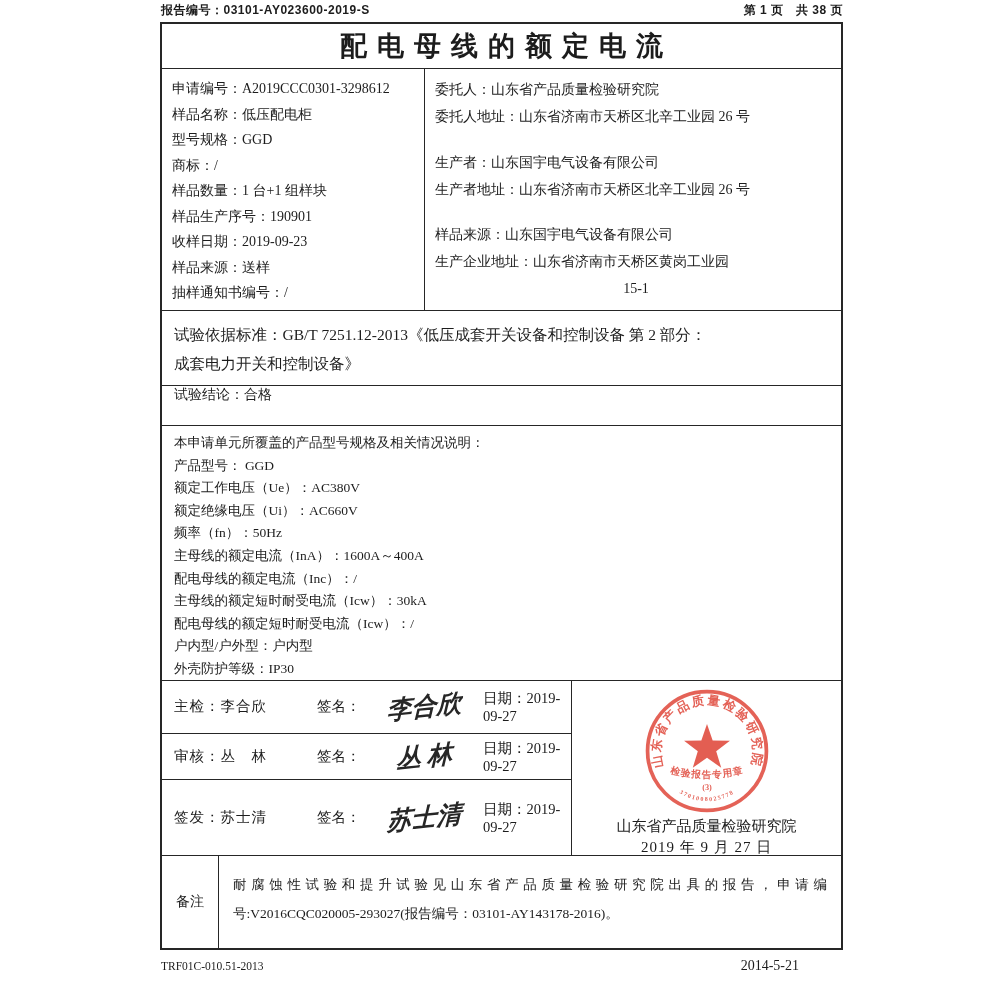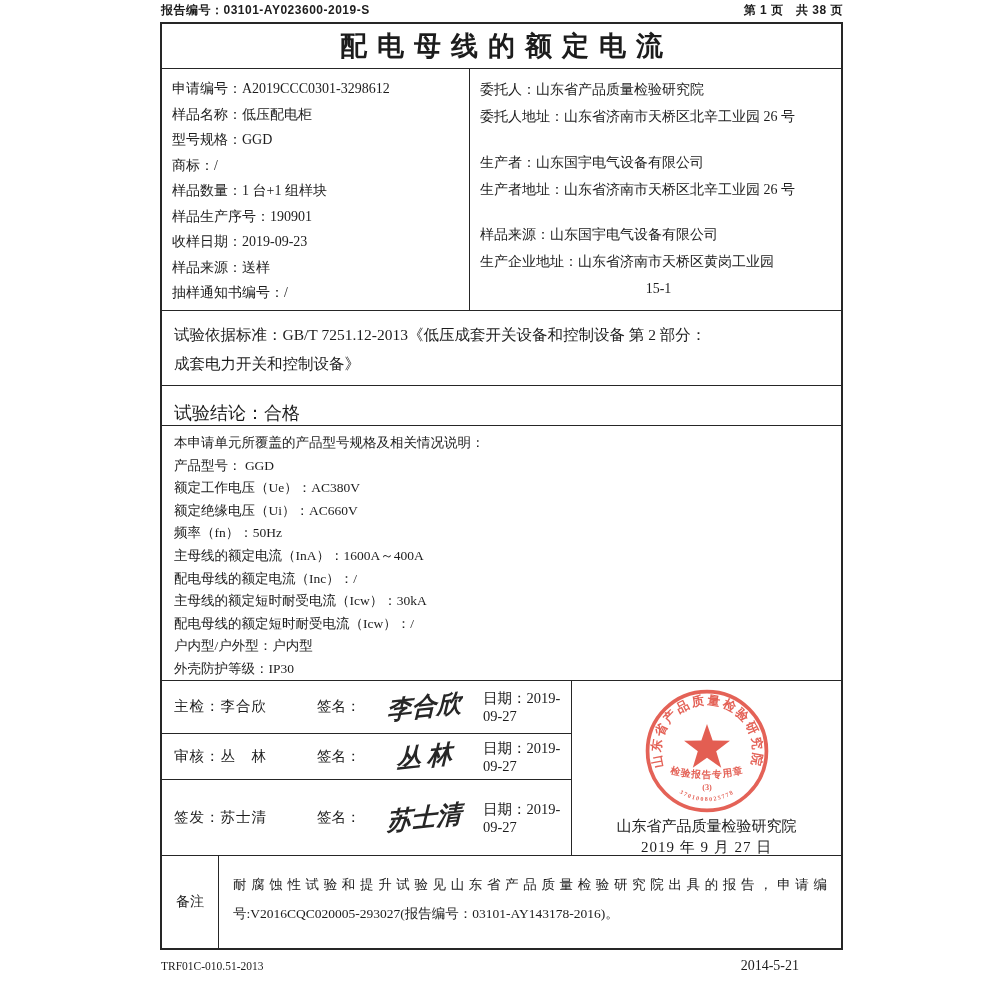--- a/index.html
+++ b/index.html
@@ -19,33 +19,33 @@
     border:2px solid #262626; box-sizing:border-box; background:#fff;
   }
   .sec { border-bottom:1px solid #262626; box-sizing:border-box; }
   .sec:last-child { border-bottom:none; }
   .sec.title {
     height:45px; display:flex; align-items:center; justify-content:center;
     font-size:27px; font-weight:700; letter-spacing:10px; text-indent:10px;
   }
   .sec.info { height:242px; display:flex; }
   .info-left {
-    width:308px; border-right:1px solid #262626; box-sizing:border-box;
+    width:263px; border-right:1px solid #262626; box-sizing:border-box;
     padding:7px 4px 0 10px; font-size:14px;
   }
   .info-left .line { line-height:25.5px; white-space:nowrap; }
   .info-right {
     flex:1; padding:7px 4px 8px 10px; font-size:14px;
     display:flex; flex-direction:column; justify-content:space-between;
   }
   .info-right .line { line-height:27px; }
   .line.center { text-align:center; }
   .sec.standards { height:75px; padding:9px 12px 0; font-size:15.5px; }
   .sec.standards .line { line-height:29px; }
-  .sec.conclusion { height:40px; padding:0 12px; display:flex; align-items:flex-end; font-size:18px; }
+  .sec.conclusion { height:40px; padding:0 12px; display:flex; align-items:flex-start; font-size:14px; }
   .sec.specs { height:255px; padding:6px 12px 0; font-size:13.5px; }
   .sec.specs .line { line-height:22.6px; white-space:nowrap; }
   .sec.signoff { height:175px; display:flex; }
   .sign-col { width:410px; border-right:1px solid #262626; box-sizing:border-box; display:flex; flex-direction:column; }
   .sign-row {
     border-bottom:1px solid #262626; box-sizing:border-box;
     display:flex; align-items:center; padding-left:12px; font-size:14.5px;
   }
   .sign-row:nth-child(1) { height:53px; }
   .sign-row:nth-child(2) { height:47px; }

